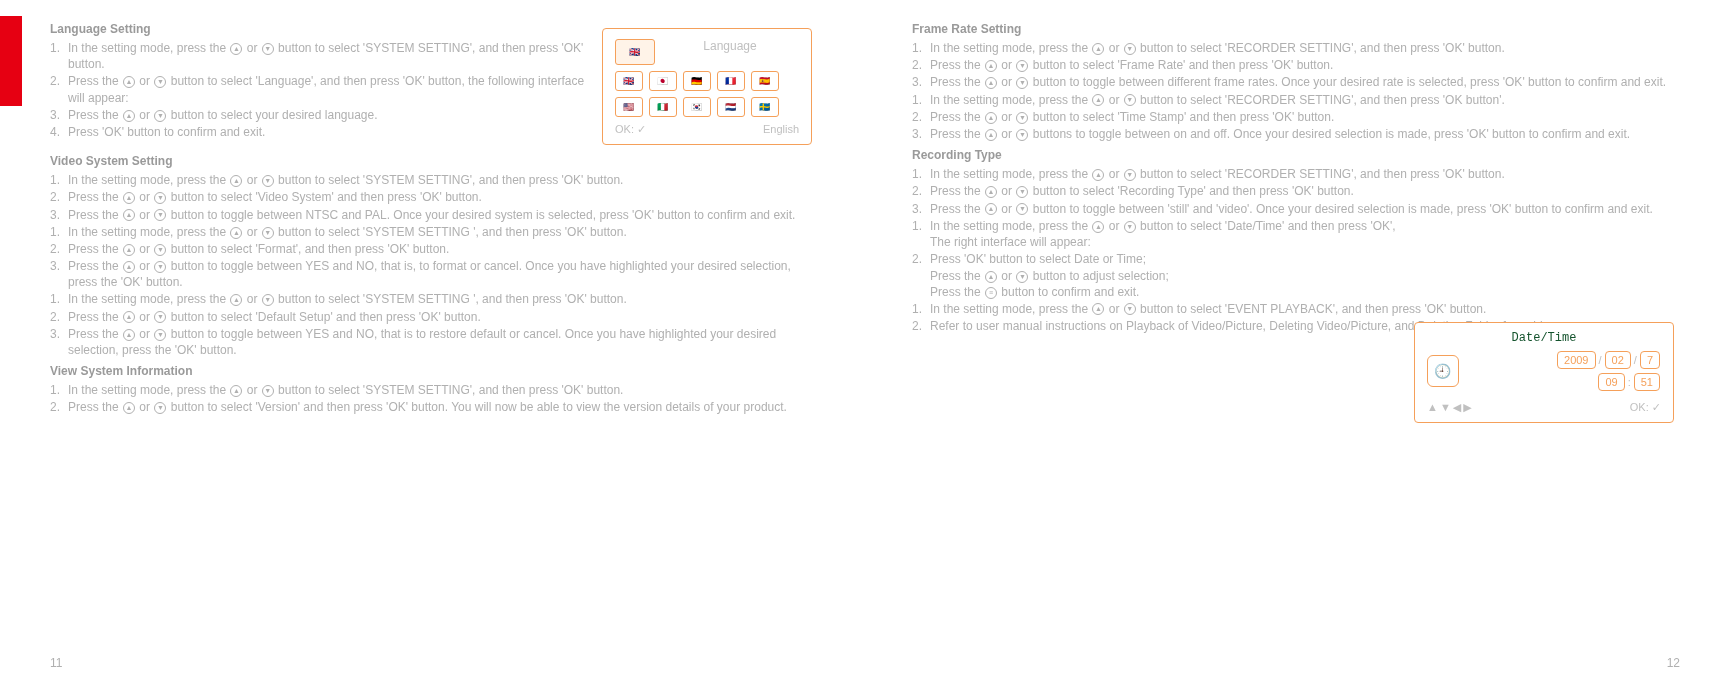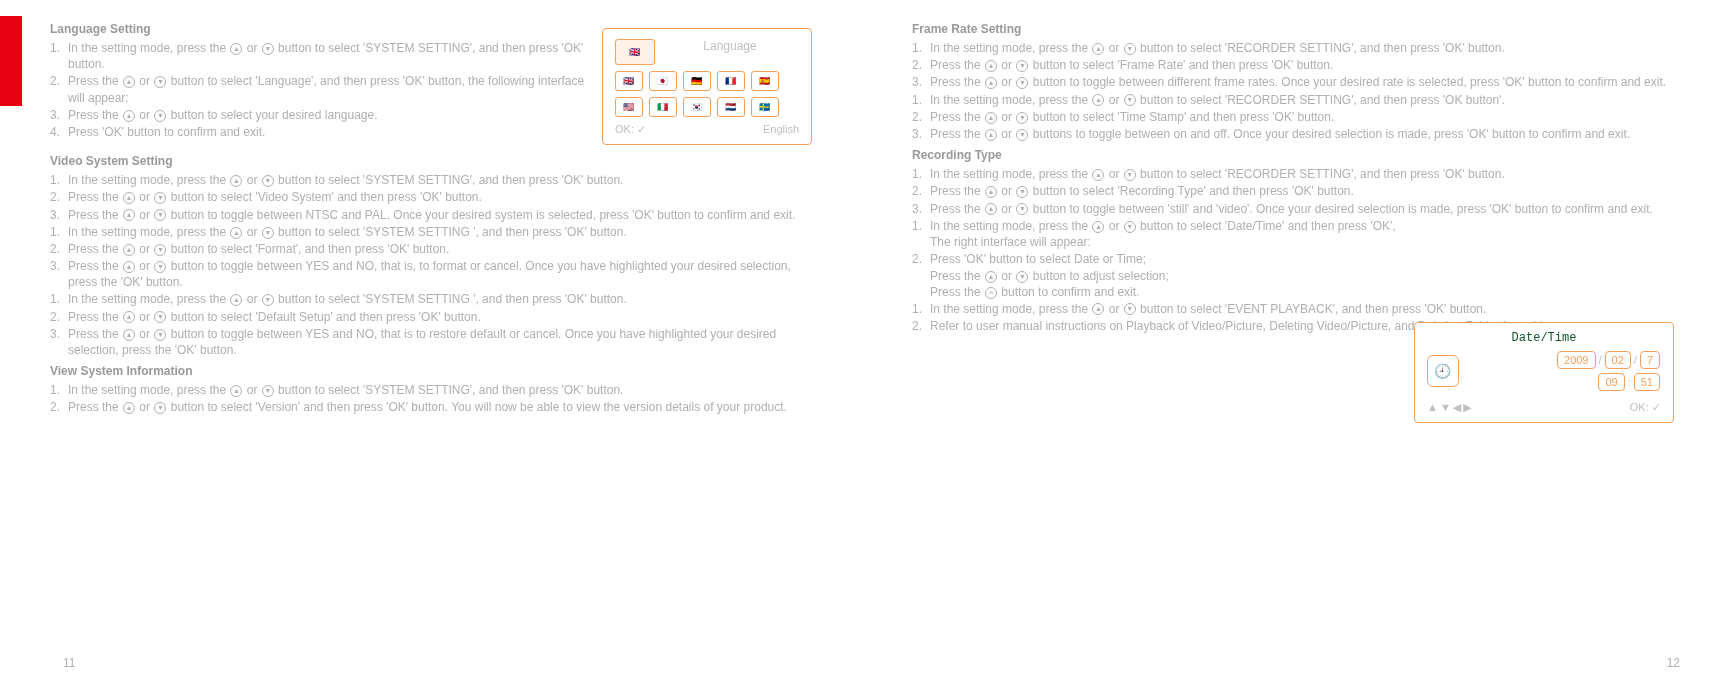--- a/index.html
+++ b/index.html
@@ -17,21 +17,21 @@
   .red-tab { position: absolute; left: 0; top: 0; width: 22px; height: 90px; background: #e60012; }
   .page.left .red-tab { left: 0; }
   .section-title { font-weight: bold; color: #9a9a9a; margin-top: 6px; margin-bottom: 4px; font-size: 12px; }
   .steps { list-style: none; padding-left: 0; }
   .step { display: flex; align-items: flex-start; line-height: 1.35; margin-bottom: 1px; }
   .num { width: 18px; flex-shrink: 0; }
   .txt { flex: 1; }
   .indent { padding-left: 18px; line-height: 1.35; }
   .ud { display: inline-block; width: 12px; height: 12px; border: 1px solid #b0b0b0; border-radius: 50%; font-size: 7px; line-height: 10px; text-align: center; vertical-align: middle; margin: 0 1px; color: #b0b0b0; }
   .page-num { position: absolute; bottom: 12px; font-size: 12px; color: #b0b0b0; }
-  .page.left .page-num { left: 63px; }
+  .page.left .page-num { left: 50px; }
   .page.right .page-num { right: 44px; text-align: right; }
   .lang-box {
     width: 210px; border: 1px solid #f5a05a; border-radius: 4px;
     padding: 10px 12px 8px 12px; color: #f5a05a; font-size: 11px;
     position: absolute; top: 12px; right: 50px; background: #fff;
   }
   .lang-row { display: flex; gap: 6px; margin-bottom: 6px; }
   .flag { flex: 0 0 28px; height: 20px; border: 1px solid #f5a05a; border-radius: 3px; display: flex; align-items: center; justify-content: center; font-size: 9px; }
   .flag.sel { background: #fff3e8; }
   .flag.big { flex: 0 0 40px; height: 26px; }

